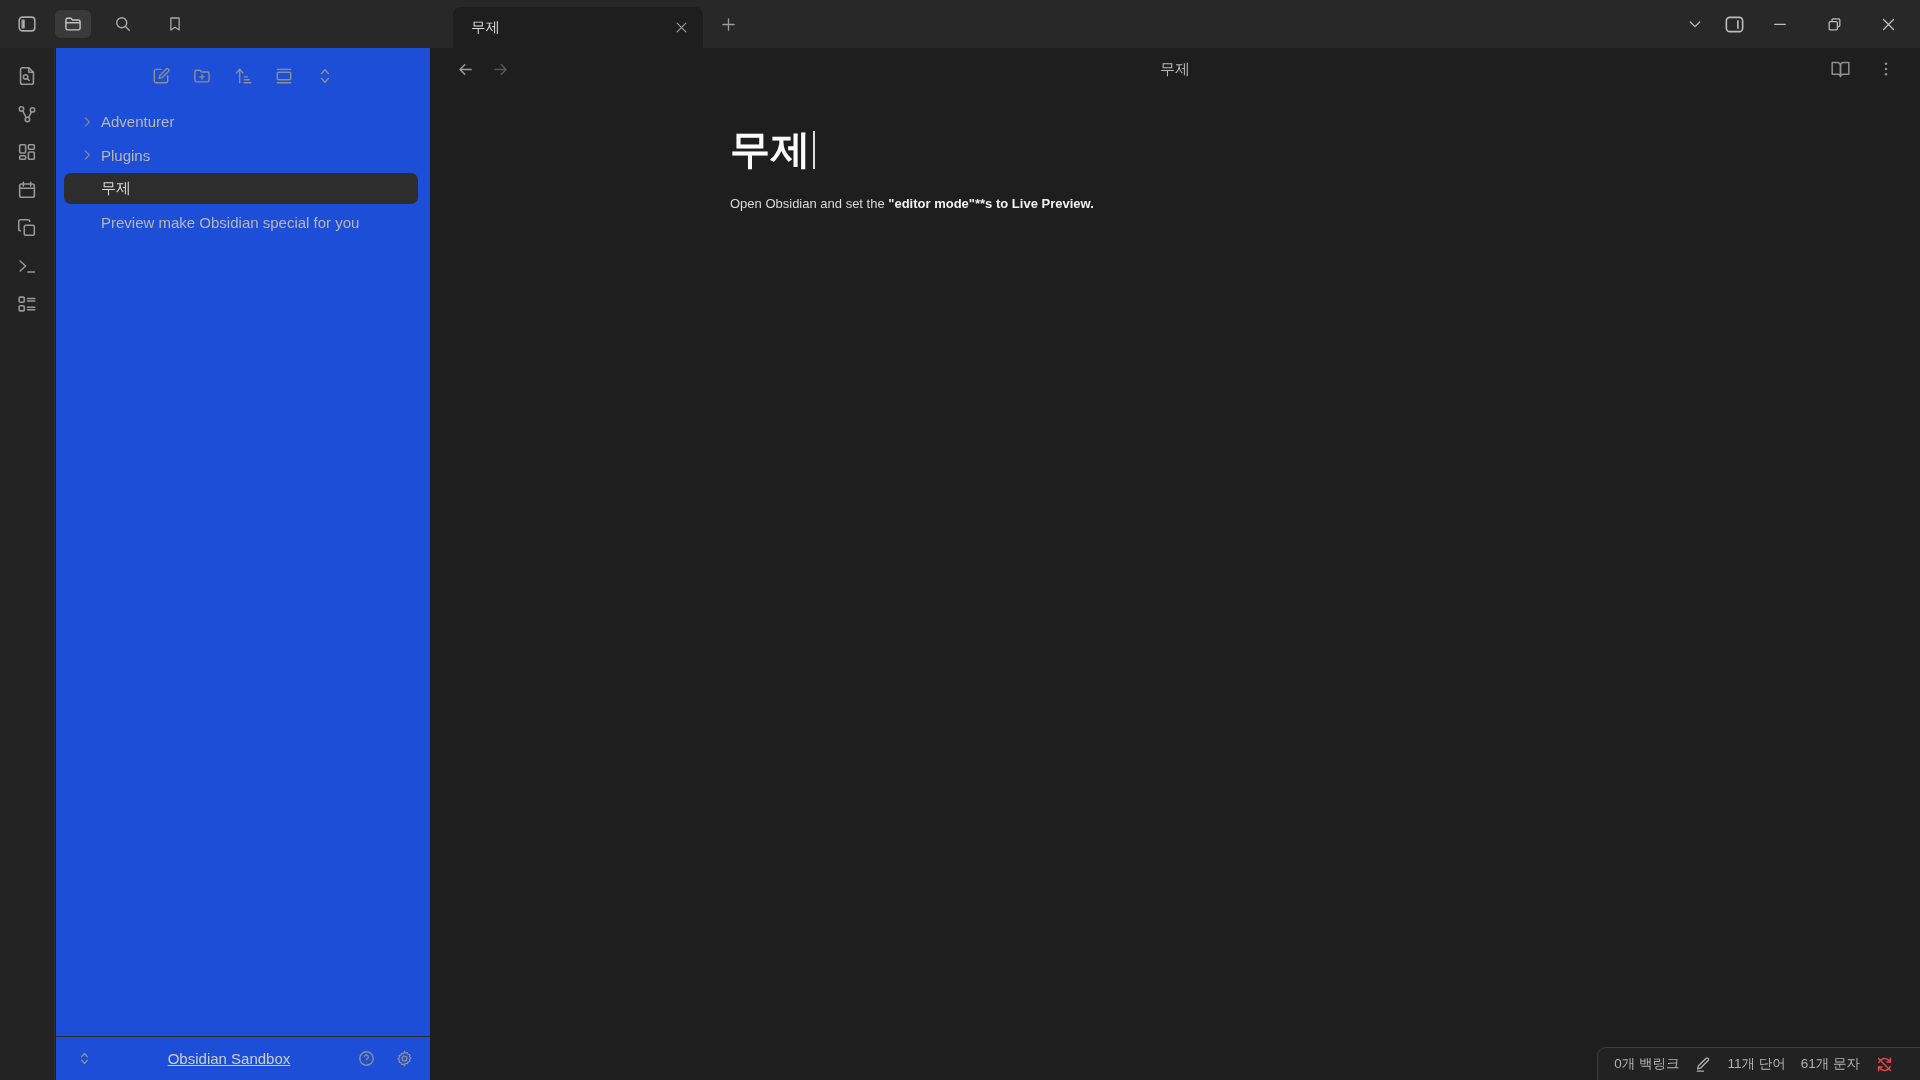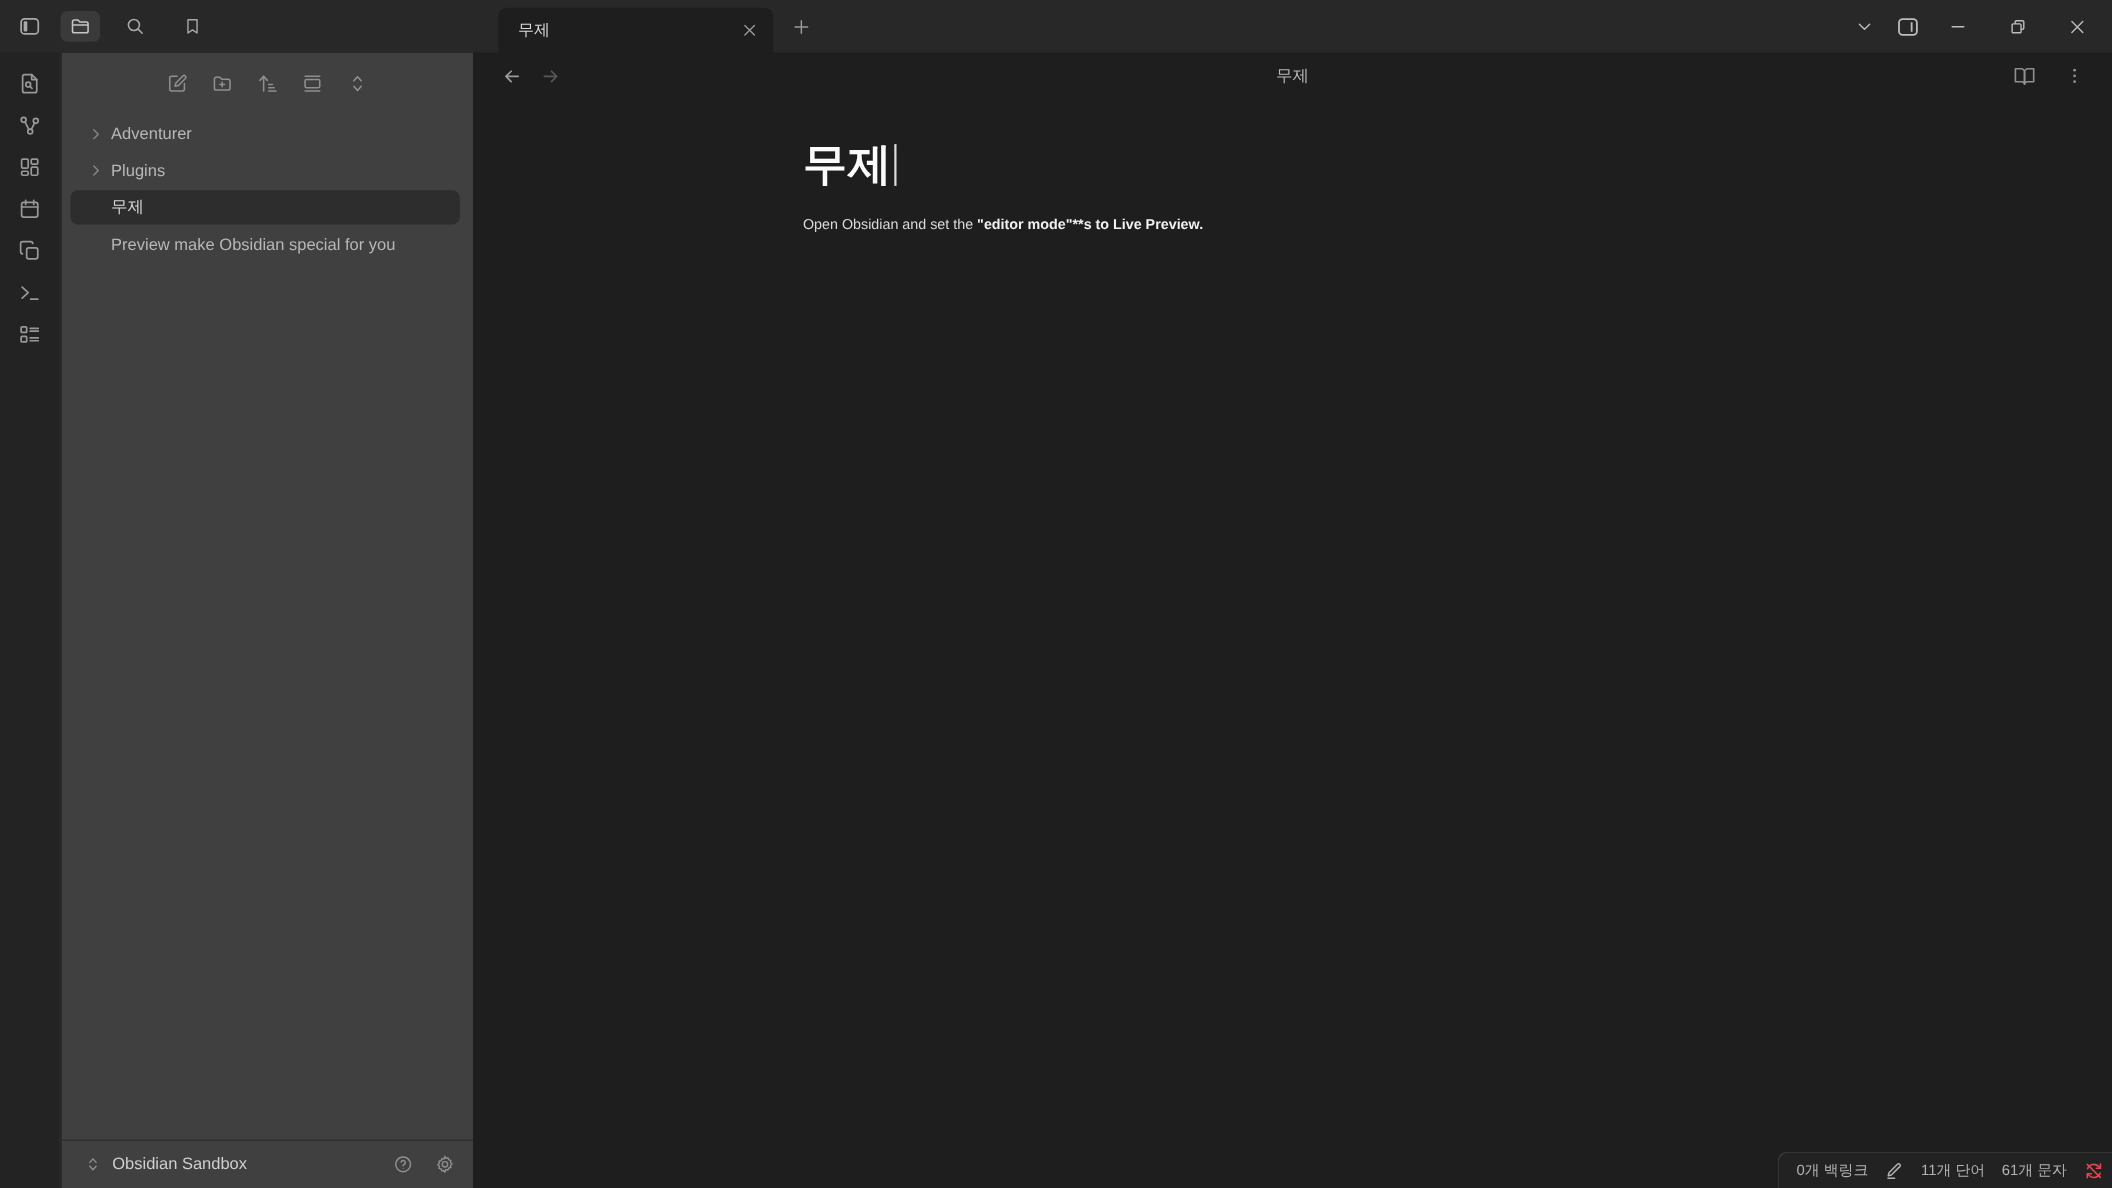--- a/index.html
+++ b/index.html
@@ -23,53 +23,53 @@
   .newtab { position:absolute; left:714px; top:11px; width:28px; height:26px; border-radius:4px;
             display:flex; align-items:center; justify-content:center; color:#9b9b9b; cursor:pointer; }
   .winctl { position:absolute; top:0; height:48px; display:flex; align-items:center; justify-content:center; color:#bdbdbd; cursor:pointer; }
 
   
   .ribbon { position:absolute; left:0; top:48px; width:55px; height:1032px; background:#232323; border-right:1px solid #2e2e2e; }
   .ribbon-inner { display:flex; flex-direction:column; align-items:center; padding-top:16px; gap:14px; }
   .ribbon-btn { width:24px; height:24px; color:#989898; display:flex; align-items:center; justify-content:center; cursor:pointer; }
 
   
-  .explorer { position:absolute; left:56px; top:48px; width:374px; height:1032px; background:#404040; }
+  .explorer { position:absolute; left:56px; top:48px; width:374px; height:1032px; background:#1d4ed8;text-align:center; }
   .exp-toolbar { display:flex; justify-content:center; align-items:center; gap:21px; padding:18px 0 14px 0; color:#8f8f8f; }
   .exp-tool { width:20px; height:20px; display:flex; align-items:center; justify-content:center; cursor:pointer; }
   .tree { padding:6px 12px 0 8px; }
   .tree-row { position:relative; height:31px; margin-bottom:2.5px; border-radius:7px; display:flex; align-items:center;
               padding-left:37px; font-size:15px; color:#b7b7b7; cursor:pointer; white-space:nowrap; }
   .tree-row.selected { background:#2d2d2d; color:#d8d8d8; }
   .tree-chevron { position:absolute; left:16px; top:8.5px; width:14px; height:14px; color:#8a8a8a; }
   .vault-row { position:absolute; left:0; bottom:0; width:374px; height:44px; border-top:1px solid #2b2b2b;
                display:flex; align-items:center; padding:0 16px 0 20px; }
   .vault-switch { width:18px; height:18px; color:#8f8f8f; margin-right:8px; cursor:pointer; }
-  .vault-name { font-size:15px; color:#cfcfcf; flex:1; cursor:pointer; }
+  .vault-name { font-size:15px; color:#cfcfcf; flex:1; cursor:pointer;text-decoration:underline; }
   .vault-icon { width:20px; height:20px; color:#8f8f8f; display:flex; align-items:center; justify-content:center; cursor:pointer; }
   .vault-icon + .vault-icon { margin-left:18px; }
 
   
   .editor { position:absolute; left:430px; top:48px; width:1490px; height:1032px; background:#1e1e1e; }
   .view-header { position:relative; height:42px; display:flex; align-items:center; }
   .nav-btn { position:absolute; top:9px; width:26px; height:24px; display:flex; align-items:center; justify-content:center; cursor:pointer; }
   .view-title { position:absolute; left:0; right:0; text-align:center; font-size:15px; color:#b8b8b8; }
   .vh-right { position:absolute; right:22px; top:9px; display:flex; gap:22px; color:#8f8f8f; }
   .vh-btn { width:24px; height:24px; display:flex; align-items:center; justify-content:center; cursor:pointer; }
 
   .page { max-width:890px; margin:0 auto; padding-top:32px; }
   .inline-title { font-size:40px; font-weight:700; color:#fbfbfb; letter-spacing:.5px; display:flex; align-items:center; }
   .caret { display:inline-block; width:2px; height:38px; background:#dcdcdc; margin-left:2px; }
   .para { margin-top:17px; font-size:13px; line-height:1.55; color:#dadada; }
   .para b { color:#f1f1f1; font-weight:700; }
 
   
   .statusbar { position:absolute; right:0; bottom:0; height:33px; background:#222222;
                border:1px solid #3d3d3d; border-right:none; border-bottom:none; border-radius:9px 0 0 0;
-               display:flex; align-items:center; padding:0 8px 0 16px; gap:15px;
+               display:flex; align-items:center; padding:0 27px 0 16px; gap:15px;
                font-size:13.5px; color:#b2b2b2; }
   .sb-item { white-space:nowrap; cursor:pointer; }
   .sb-icon { width:18px; height:18px; display:flex; align-items:center; justify-content:center; cursor:pointer; }
   .sb-red { color:#e0494f; }
 </style>
 </head>
 <body>
 
 <div class="titlebar">
 

